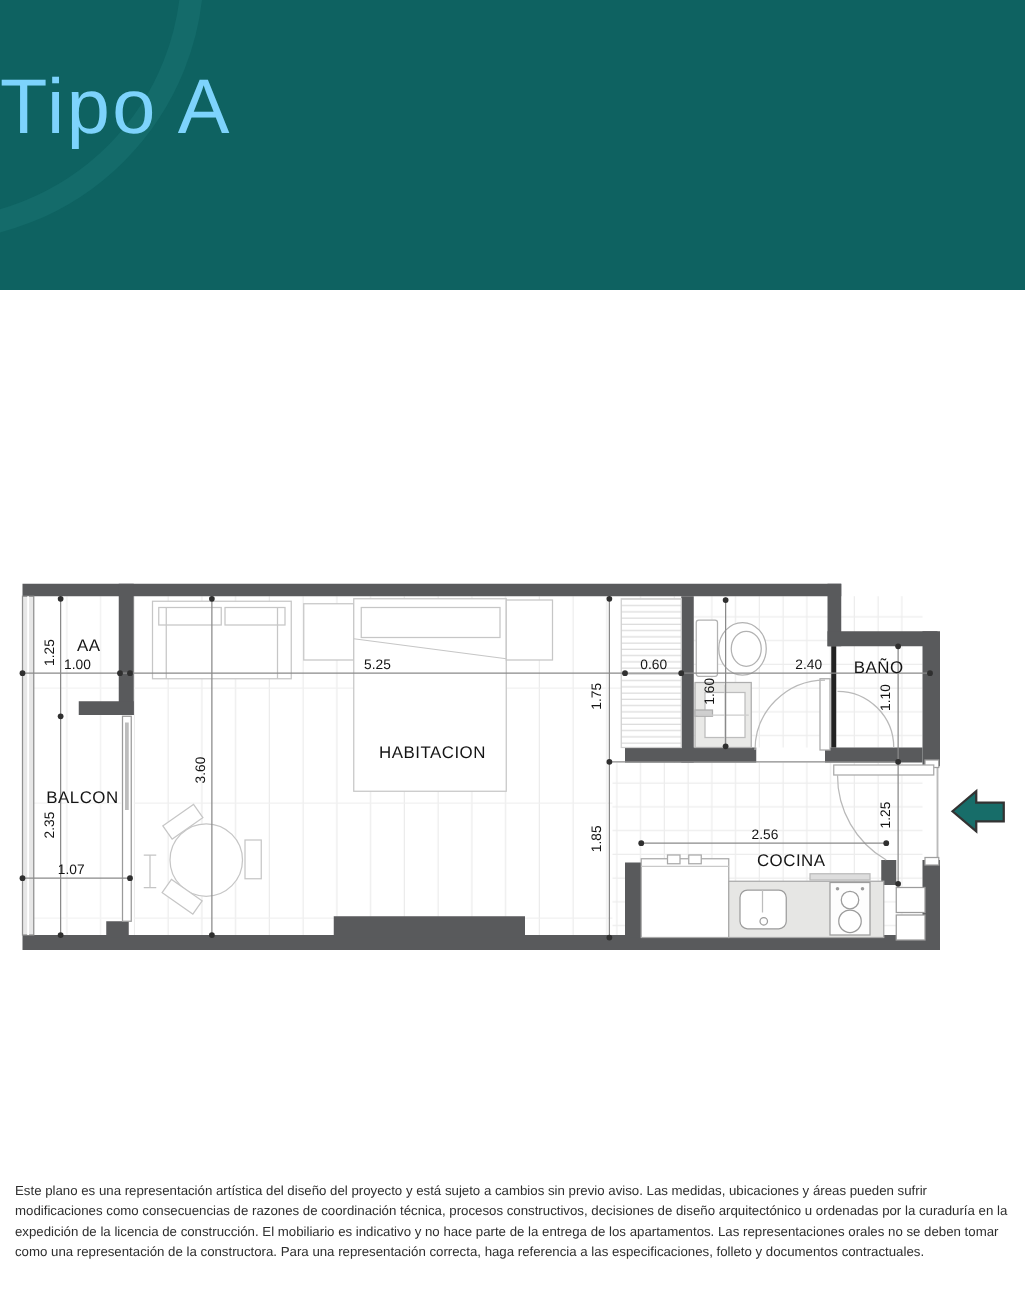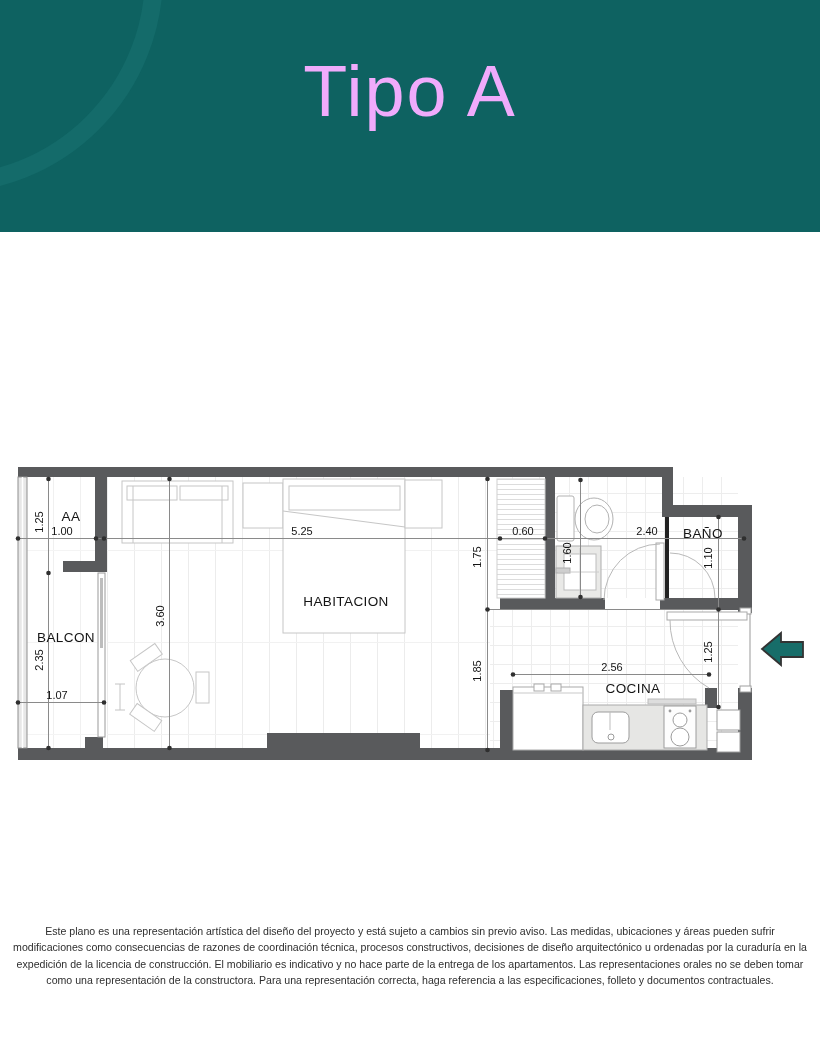--- a/index.html
+++ b/index.html
@@ -2,30 +2,30 @@
 <html><head>
 <meta charset="utf-8">
 <style>
   html,body{margin:0;padding:0;background:#ffffff;}
   .page{position:relative;width:820px;height:1040px;overflow:hidden;background:#ffffff;
         font-family:"Liberation Sans",sans-serif;}
   
   .header{position:absolute;left:0;top:0;width:820px;height:232px;background:#0e6261;overflow:hidden;}
   .corner-curve{position:absolute;left:-273px;top:-243px;width:400px;height:400px;
         border:18px solid #146b6a;border-radius:50%;}
-  .title{position:absolute;left:0;top:52px;width:100%;margin:0;text-align:center;
-        color:#f0abfc;font-size:72px;font-weight:200;letter-spacing:2px;line-height:1.1;}
+  .title{position:absolute;left:0;top:52px;width:100%;margin:0;text-align:left;
+        color:#7dd3fc;font-size:62px;font-weight:200;letter-spacing:2px;line-height:1.1;}
   
   .plan-svg{position:absolute;left:0;top:0;}
   .plan-svg text{font-family:"Liberation Sans",sans-serif;fill:#141414;}
   .dim-t{font-size:11px;}
   .room-t{font-size:13.5px;letter-spacing:.4px;}
   
-  .disclaimer{position:absolute;left:12px;top:923px;width:796px;margin:0;
-        font-size:10.6px;line-height:1.55;color:#2e2e2e;text-align:center;white-space:pre-line;}
+  .disclaimer{position:absolute;left:12px;top:945px;width:796px;margin:0;
+        font-size:10.6px;line-height:1.55;color:#2e2e2e;text-align:left;white-space:pre-line;}
 </style>
 </head>
 <body>
 
 <div class="page">
 
   <div class="header">
     <div class="corner-curve"></div>
     <h1 class="title">Tipo A</h1>
   </div>

